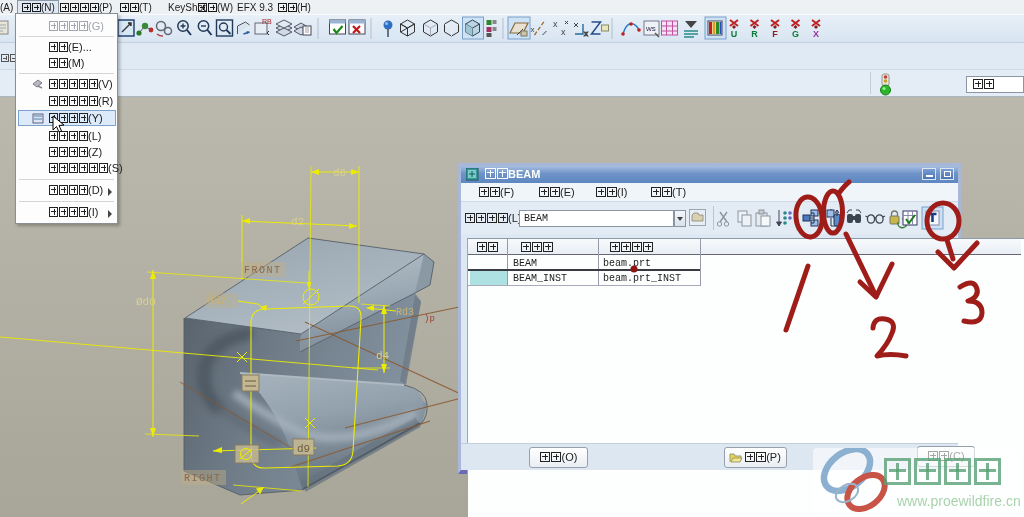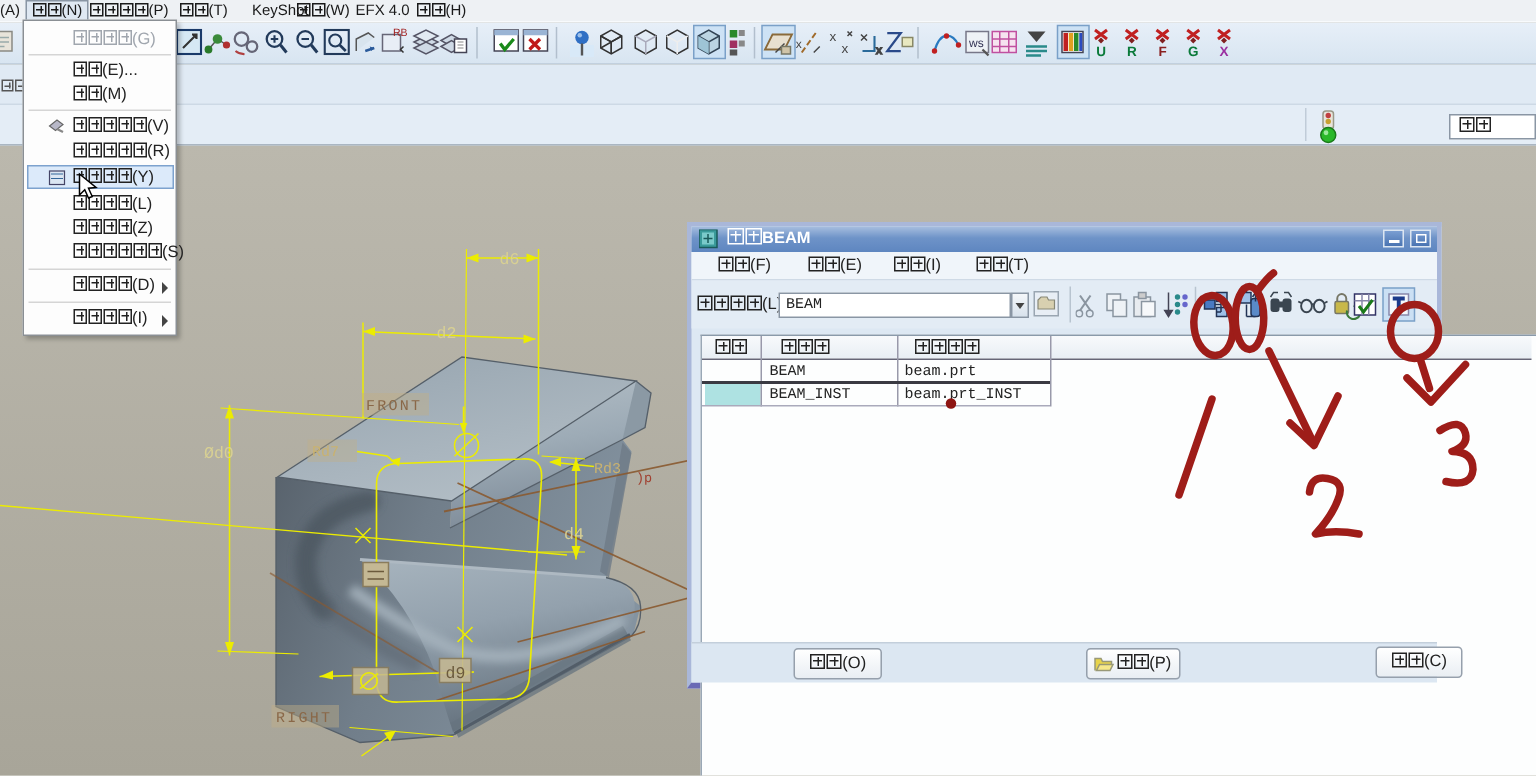--- a/index.html
+++ b/index.html
@@ -20,42 +20,42 @@
 #row2{left:0;top:43px;width:1024px;height:27px;background:#e0eaf4;border-bottom:1px solid #cdd9e5}
 #row3{left:0;top:70px;width:1024px;height:27px;background:#e4edf6;border-bottom:1px solid #aab6c2}
 #viewport{left:0;top:97px;width:1024px;height:420px;background:linear-gradient(#bbb8ad,#a8a599)}
 
 #menu{left:15px;top:13px;width:103px;height:211px;background:#fdfdfd;border:1px solid #8a8f94;box-shadow:2px 2px 3px rgba(0,0,0,.25);font-size:11px;color:#222}
 #menu .mi{position:absolute;left:32px;white-space:nowrap}
 #menu b.c{width:9px;height:10px}
 #menu .sep{position:absolute;left:3px;right:3px;border-top:1px solid #d5d5d5}
 #menu .arr{position:absolute;right:5px;width:0;height:0;border-left:4px solid #444;border-top:4px solid transparent;border-bottom:4px solid transparent}
 
-#dlg{left:458px;top:148px;width:503px;height:311px;background:#dde8f3;border:3px solid #a9b7d9;border-bottom:4px solid #6a6ab5}
+#dlg{left:458px;top:163px;width:503px;height:311px;background:#dde8f3;border:3px solid #a9b7d9;border-bottom:4px solid #6a6ab5}
 #dlgtitle{position:absolute;left:0;top:0;right:0;height:17px;background:linear-gradient(#a7bedf,#6e93c8 45%,#5e86c0);color:#fff;font-size:11px;line-height:16px}
 #dlgmenu{position:absolute;left:0;top:17px;right:0;height:19px;background:#f0f5fa;font-size:11px;color:#222;border-bottom:1px solid #cfdae6}
 #dlgmenu span{position:absolute;top:3px}
 #dlgtools{position:absolute;left:0;top:36px;right:0;height:32px;background:#e3ecf5;font-size:11px;color:#222}
 #dlgtable{position:absolute;left:6px;top:72px;width:557px;height:372px;background:#fdfefe;border-top:1px solid #8a9aaa;border-left:1px solid #9aa8b6}
 .btn{position:absolute;height:21px;background:linear-gradient(#ffffff,#e9eef3);border:1px solid #96a0ac;border-radius:3px;font-size:11px;color:#222;text-align:center;line-height:19px}
 .th{font-size:11px;color:#111;font-weight:bold}
 .td{font-size:11px;color:#222;position:absolute;white-space:nowrap}
 .mono{font-family:"Liberation Mono",monospace;font-size:10px}
 </style></head>
 <body>
 <div id="app">
   <div class="abs" id="viewport"></div>
   <div class="abs" id="menubar">
     <span style="left:0px">(A)</span>
     <span style="left:17px;border:1px solid #8a96a4;background:#dfe8f2;padding:0 3px;top:0"><b class="c"></b><b class="c"></b>(N)</span>
     <span style="left:59px"><b class="c"></b><b class="c"></b><b class="c"></b><b class="c"></b>(P)</span>
     <span style="left:119px"><b class="c"></b><b class="c"></b>(T)</span>
     <span style="left:168px">KeyShot</span>
     <span style="left:197px"><b class="c"></b><b class="c"></b>(W)</span>
-    <span style="left:237px">EFX 4.0</span>
+    <span style="left:237px">EFX 9.3</span>
     <span style="left:277px"><b class="c"></b><b class="c"></b>(H)</span>
   </div>
   <div class="abs" id="toolbar1"><svg width="1024" height="27" viewBox="0 0 1024 27">
     <g stroke="#b2bfcd">
           <path d="M318,3 v21 M371,3 v21 M503,3 v21 M612,3 v21"></path>
         </g>
 
     <g transform="translate(0,13)">
           <rect x="-4" y="-7" width="12" height="13" fill="#e8e4da" stroke="#8a8a84"></rect>
           <path d="M-2,-3 h8 M-2,0 h8 M-2,3 h5" stroke="#9aa" stroke-width="1"></path>
@@ -545,12 +545,23 @@
       <path d="M846,234 L876,296"></path>
       <path d="M860,282 L876,297 L892,264"></path>
       <path d="M873,328 Q874,317 885,319 Q897,321 892,333 Q888,344 877,356 Q890,353 906,356"></path>
       <ellipse cx="943" cy="221" rx="16" ry="18"></ellipse>
       <path d="M947,240 L953,259"></path>
       <path d="M938,252 L954,268 L977,243"></path>
       <path d="M960,287 Q974,278 977,289 Q979,297 968,301 Q982,301 982,313 Q981,325 964,321"></path>
     </g>
     <circle cx="634" cy="269" r="3.5" fill="#8e1512"></circle>
   </svg>
+  <div class="abs" id="wm" style="left:813px;top:448px;width:205px;height:66px;background:rgba(255,255,255,.6);border-radius:4px">
+    <svg style="position:absolute;left:4px;top:0" width="92" height="66" viewBox="0 0 92 66">
+      <ellipse cx="30" cy="22" rx="26" ry="17" transform="rotate(-38 30 22)" fill="none" stroke="#8cb0d0" stroke-width="6.5"></ellipse>
+      <ellipse cx="49" cy="44" rx="21" ry="14" transform="rotate(-38 49 44)" fill="none" stroke="#c85448" stroke-width="6"></ellipse>
+      <ellipse cx="30" cy="45" rx="12" ry="8" transform="rotate(-30 30 45)" fill="none" stroke="#9ab4cc" stroke-width="2"></ellipse>
+    </svg>
+    <div style="position:absolute;left:69px;top:10px;color:rgba(88,160,118,.8)">
+      <b class="C"></b><b class="C"></b><b class="C"></b><b class="C"></b>
+    </div>
+    <div style="position:absolute;left:84px;top:45px;font-size:14px;color:rgba(165,208,170,.95);white-space:nowrap">www.proewildfire.cn</div>
+  </div>
 </div>
 </body></html>

